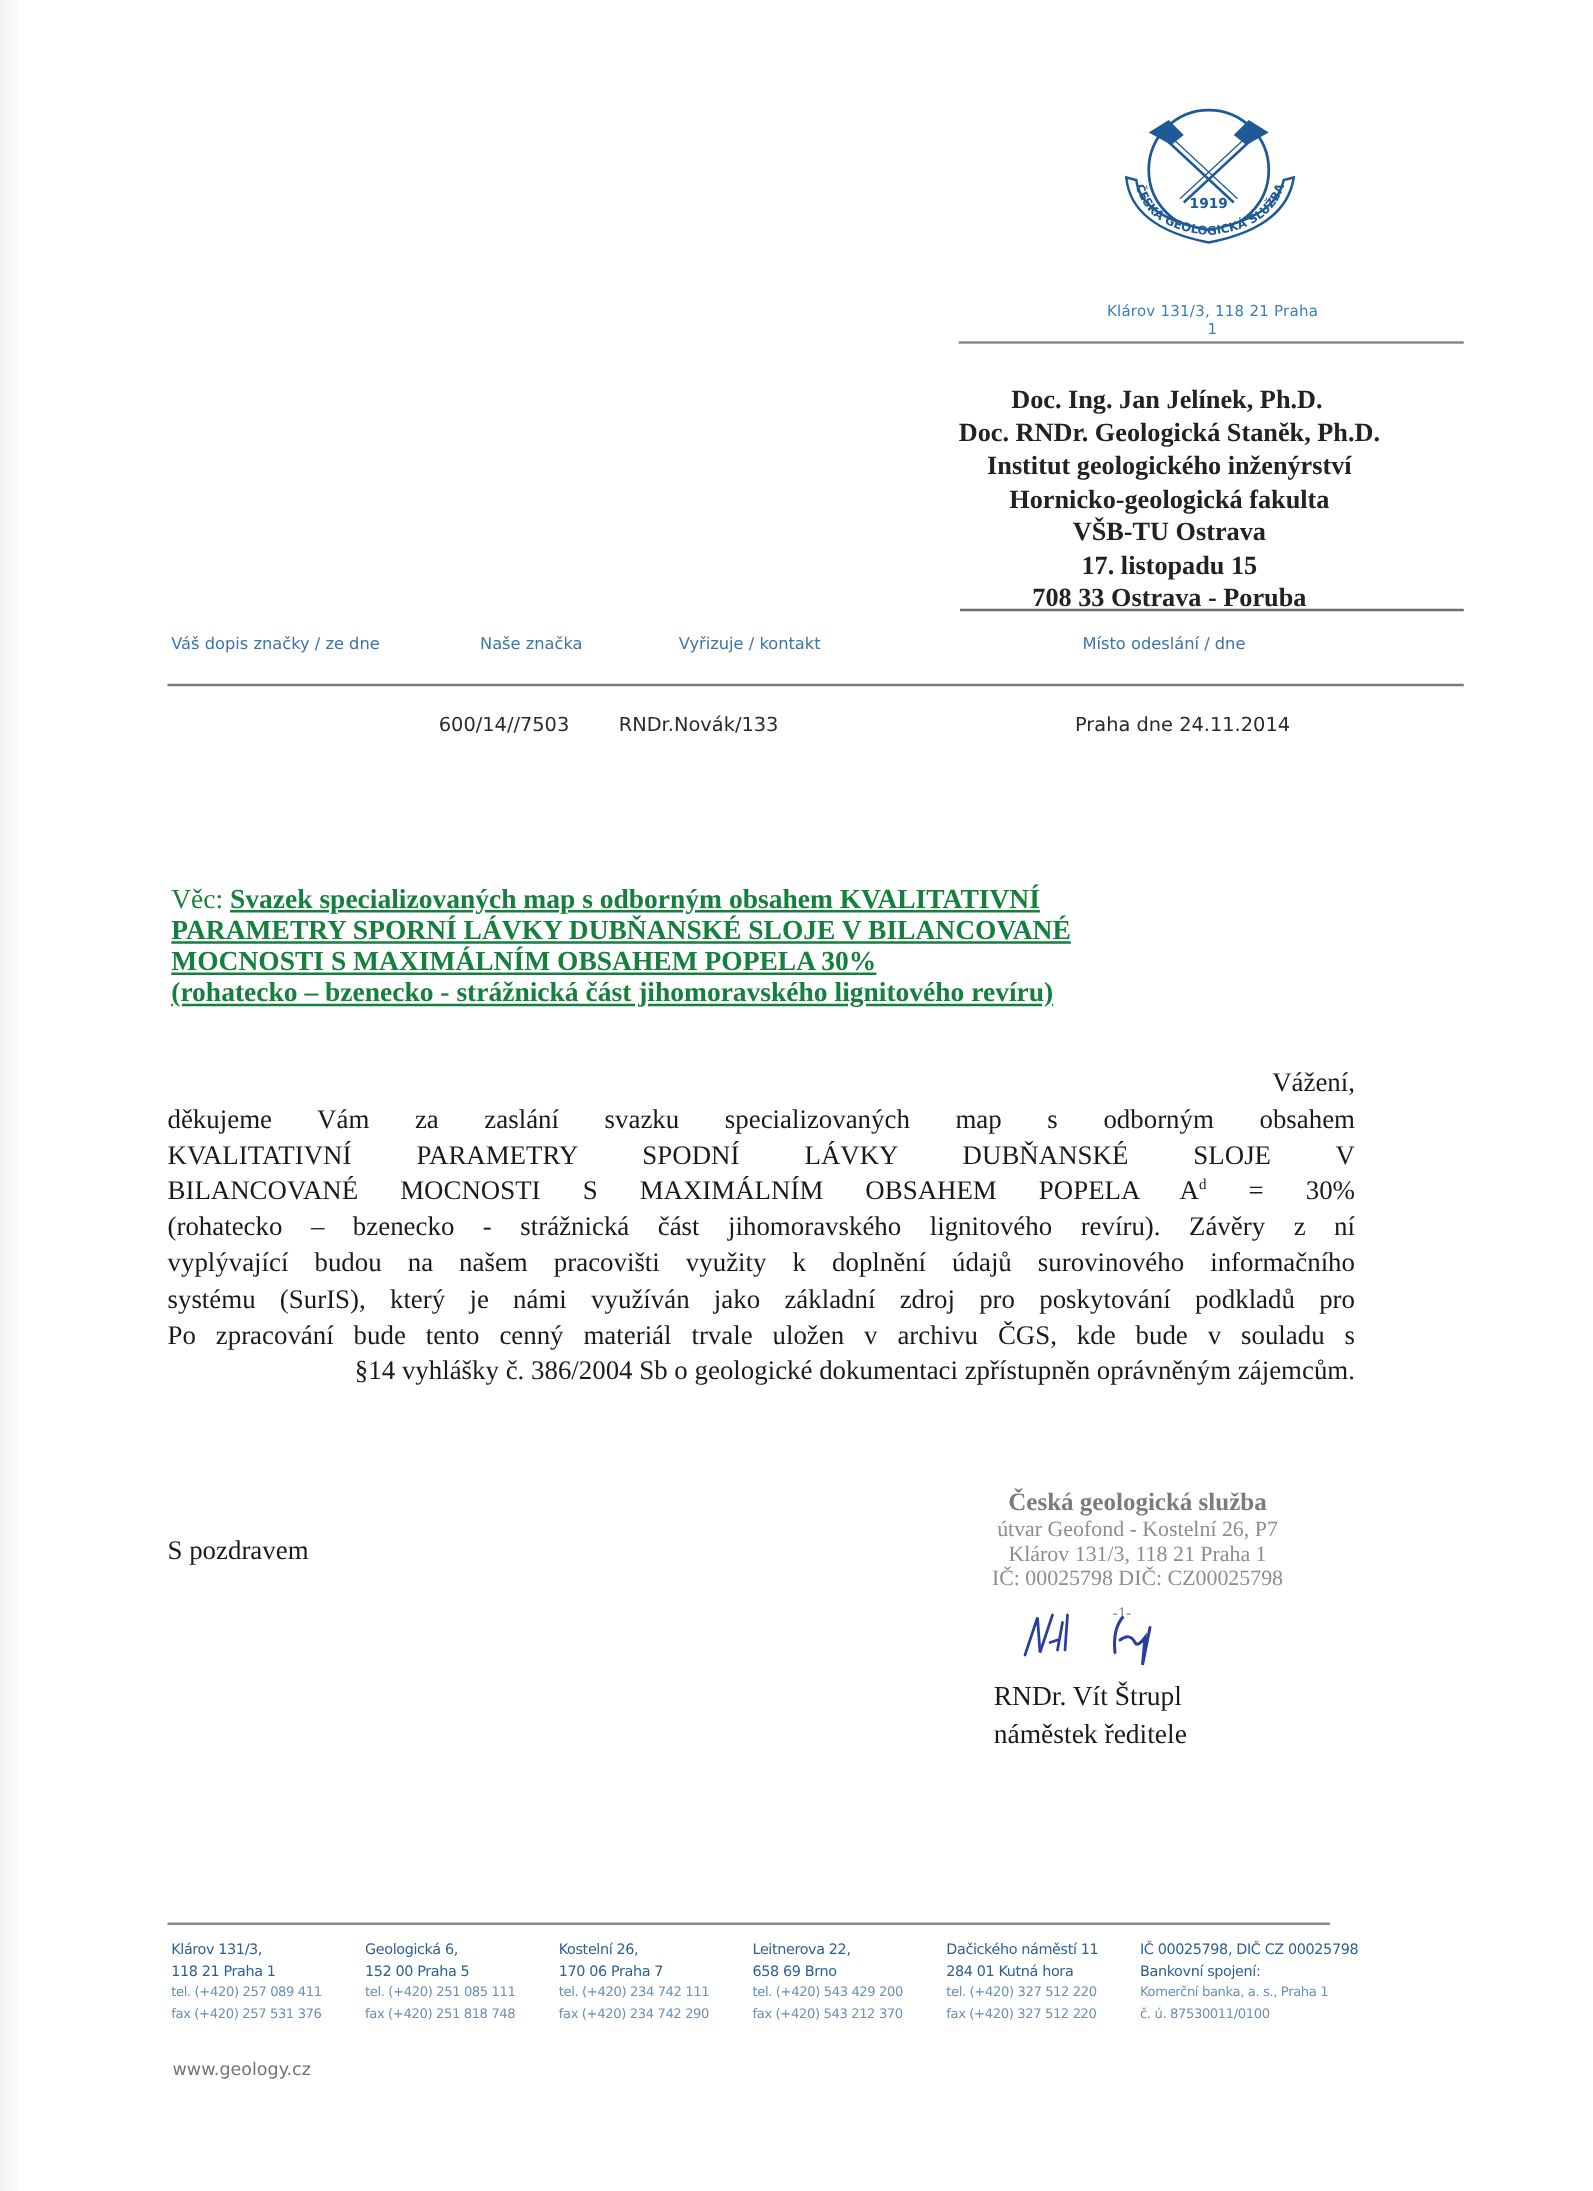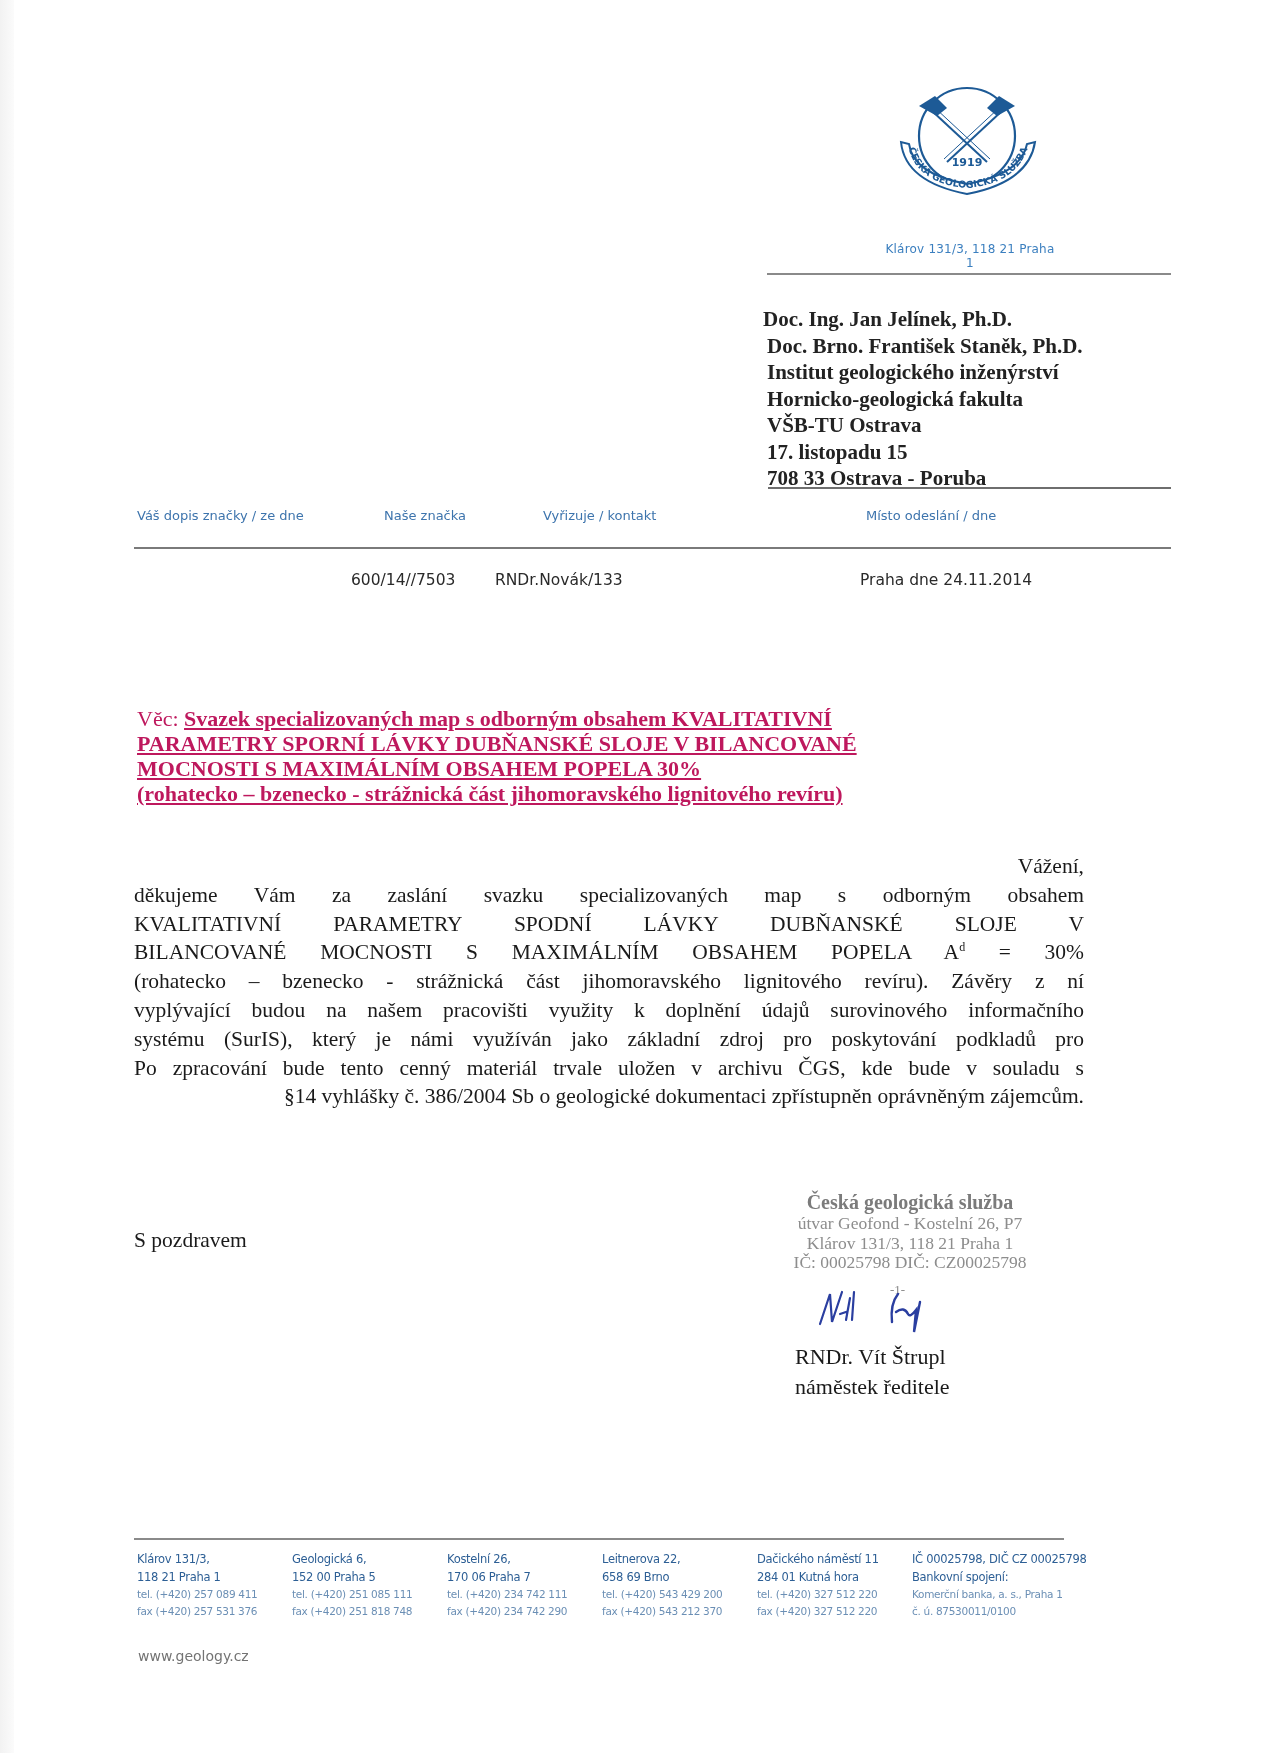--- a/index.html
+++ b/index.html
@@ -6,31 +6,31 @@
   body { width: 1274px; height: 1753px; position: relative; overflow: hidden; font-family: "Liberation Serif", serif; color: #1a1a1a; }
   .abs { position: absolute; }
 
   
   .logo { left: 895px; top: 84px; width: 146px; height: 120px; }
   .sender-address { left: 880px; top: 242px; width: 180px; text-align: center; font-family: "DejaVu Sans", sans-serif; font-size: 12px; color: #3b7fbf; letter-spacing: 0.2px; }
   .rule-top { left: 767px; top: 273px; width: 404px; height: 2px; background: #8a8a8a; }
 
   
   .recipient { left: 763px; top: 306px; font-family: "Liberation Serif", serif; font-weight: bold; font-size: 21px; line-height: 26.5px; color: #222; }
-  .recipient div { white-space: nowrap; }
+  .recipient div { white-space: nowrap; text-align: center; }
   .recipient .indent { padding-left: 4px; }
   .rule-recipient { left: 768px; top: 487px; width: 403px; height: 2px; background: #6e6e6e; }
 
   
   .ref-label { top: 508px; font-family: "DejaVu Sans", sans-serif; font-size: 13px; color: #3d74ad; white-space: nowrap; }
   .rule-ref { left: 134px; top: 547px; width: 1037px; height: 2px; background: #7a7a7a; }
   .ref-value { top: 571px; font-family: "DejaVu Sans", sans-serif; font-size: 15.5px; color: #2a2a2a; white-space: nowrap; }
 
   
-  .subject { left: 137px; top: 706px; width: 840px; font-family: "Liberation Serif", serif; font-size: 22px; line-height: 25px; color: #be185d; }
+  .subject { left: 137px; top: 706px; width: 840px; font-family: "Liberation Serif", serif; font-size: 22px; line-height: 25px; color: #15803d; }
   .subject .subj-label { font-weight: normal; }
   .subject .subj-text { font-weight: bold; text-decoration: underline; }
 
   
   .body-text { left: 134px; top: 852px; width: 950px; font-family: "Liberation Serif", serif; font-size: 21.5px; line-height: 28.8px; color: #1a1a1a; }
   .body-text p { margin: 0; }
   .justify { text-align: justify; text-align-last: justify; }
   .nojust { text-align: right; }
   sup { font-size: 12px; vertical-align: 8px; line-height: 0; }
 
@@ -77,21 +77,21 @@
     <text font-family="DejaVu Sans, sans-serif" font-weight="bold" font-size="9.5" fill="#1d5a96">
       <textPath href="#arc" startOffset="50%" text-anchor="middle">ČESKÁ GEOLOGICKÁ SLUŽBA</textPath>
     </text>
   </svg>
 </div>
 <div class="abs sender-address">Klárov 131/3, 118 21 Praha 1</div>
 <div class="abs rule-top"></div>
 
 <div class="abs recipient">
   <div>Doc. Ing. Jan Jelínek, Ph.D.</div>
-  <div class="indent">Doc. Brno. František Staněk, Ph.D.</div>
+  <div class="indent">Doc. RNDr. Geologická Staněk, Ph.D.</div>
   <div class="indent">Institut geologického inženýrství</div>
   <div class="indent">Hornicko-geologická fakulta</div>
   <div class="indent">VŠB-TU Ostrava</div>
   <div class="indent">17. listopadu 15</div>
   <div class="indent">708 33 Ostrava - Poruba</div>
 </div>
 <div class="abs rule-recipient"></div>
 
 <div class="abs ref-label" style="left:137px">Váš dopis značky / ze dne</div>
 <div class="abs ref-label" style="left:384px">Naše značka</div>

